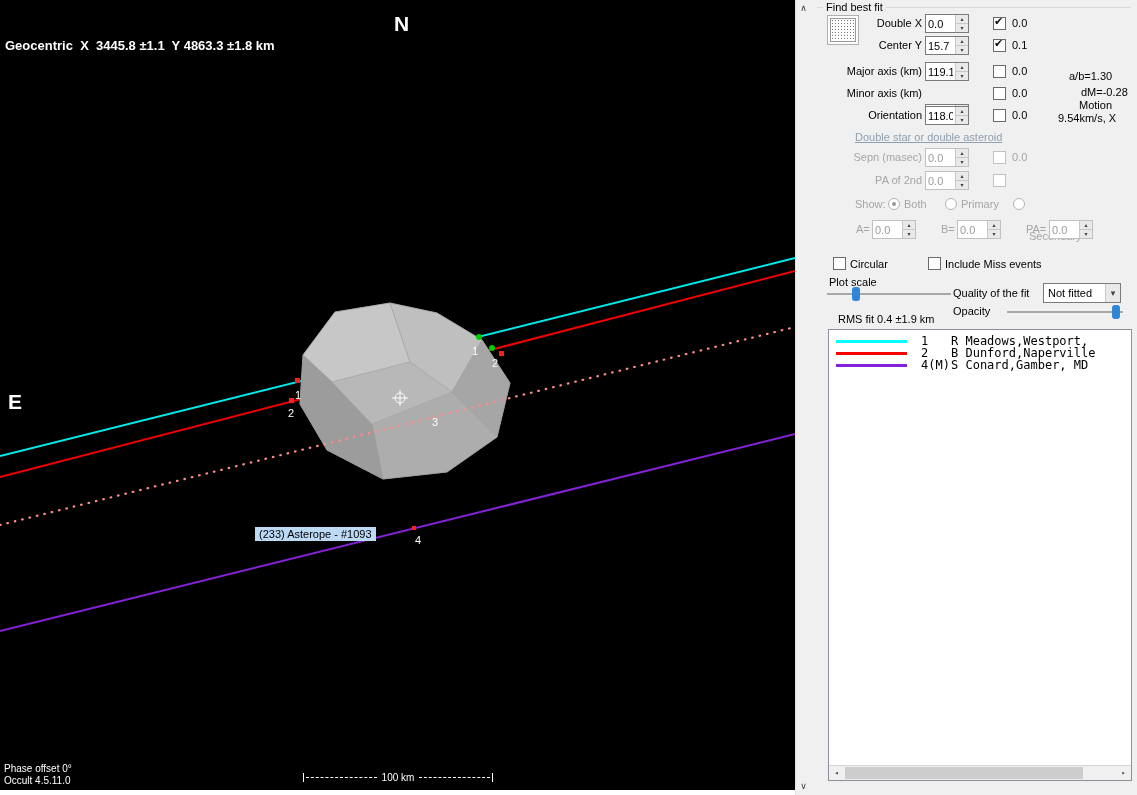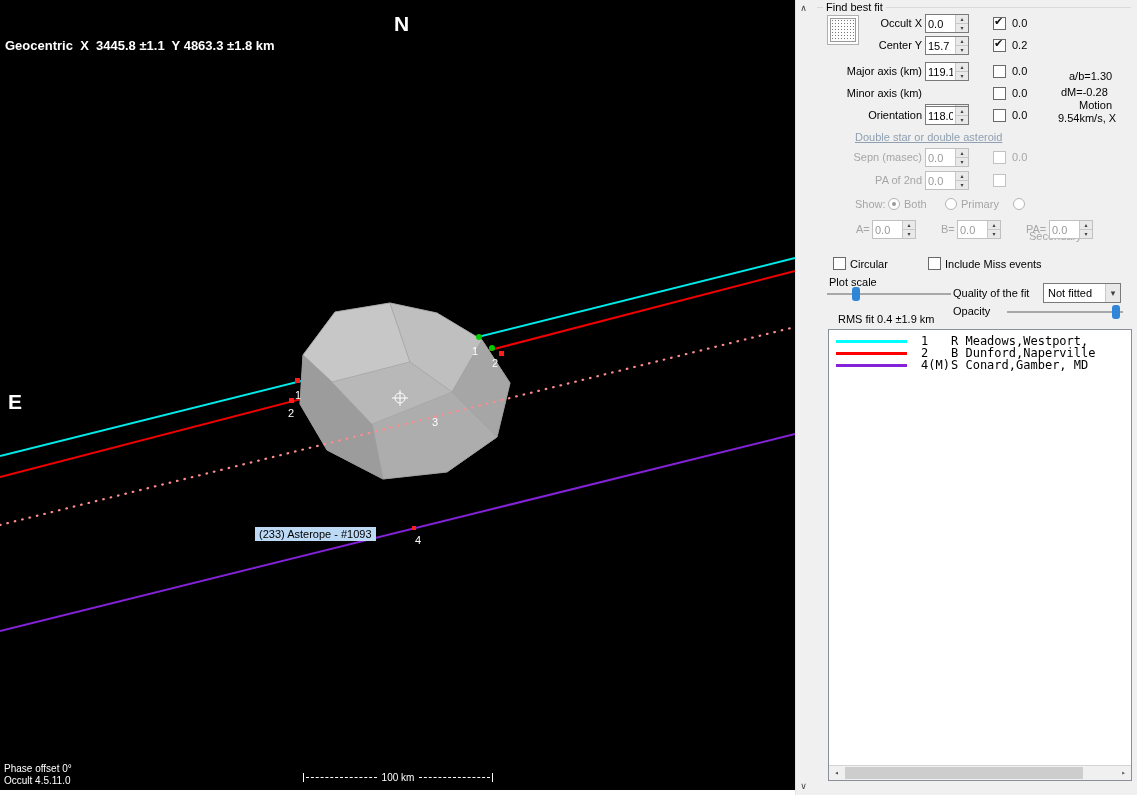--- a/index.html
+++ b/index.html
@@ -143,41 +143,41 @@
   </div>
 
   <div class="panel">
     <div class="group-line"></div>
     <div class="group-title">Find best fit</div>
 
     <button class="dot-btn">
         <span class="dots"></span>
       </button>
 
-    <div class="lbl r" style="left:0;top:17px;width:111px;">Occult X</div>
+    <div class="lbl r" style="left:0;top:17px;width:111px;">Double X</div>
     <div class="spin" style="left:114px;top:14px;">
       <input value="0.0" style="">
       <span class="spin-btns">
           <i>▴</i>
           <i>▾</i>
         </span>
     </div>
     <span class="cb checked" style="left:182px;top:17px;"></span>
     <div class="lbl" style="left:201px;top:17px;">0.0</div>
 
     <div class="lbl r" style="left:0;top:39px;width:111px;">Center Y</div>
     <div class="spin" style="left:114px;top:36px;">
       <input value="15.7" style="">
       <span class="spin-btns">
           <i>▴</i>
           <i>▾</i>
         </span>
     </div>
     <span class="cb checked" style="left:182px;top:39px;"></span>
-    <div class="lbl" style="left:201px;top:39px;">0.2</div>
+    <div class="lbl" style="left:201px;top:39px;">0.1</div>
 
     <div class="lbl r" style="left:0;top:65px;width:111px;">Major axis (km)</div>
     <div class="spin" style="left:114px;top:62px;">
       <input value="119.1" style="">
       <span class="spin-btns">
           <i>▴</i>
           <i>▾</i>
         </span>
     </div>
     <span class="cb" style="left:182px;top:65px;"></span>
@@ -199,21 +199,21 @@
       <input value="118.0" style="">
       <span class="spin-btns">
           <i>▴</i>
           <i>▾</i>
         </span>
     </div>
     <span class="cb" style="left:182px;top:109px;"></span>
     <div class="lbl" style="left:201px;top:109px;">0.0</div>
 
     <div class="lbl" style="left:258px;top:70px;">a/b=1.30</div>
-    <div class="lbl" style="left:250px;top:86px;">dM=-0.28</div>
+    <div class="lbl" style="left:270px;top:86px;">dM=-0.28</div>
     <div class="lbl" style="left:268px;top:99px;">Motion</div>
     <div class="lbl" style="left:247px;top:112px;">9.54km/s, X</div>
 
     <a class="link" style="left:44px;top:131px;">Double star  or  double asteroid</a>
 
     <div class="lbl r dis" style="left:0;top:151px;width:111px;">Sepn (masec)</div>
     <div class="spin dis" style="left:114px;top:148px;">
       <input value="0.0" style="">
       <span class="spin-btns">
           <i>▴</i>

